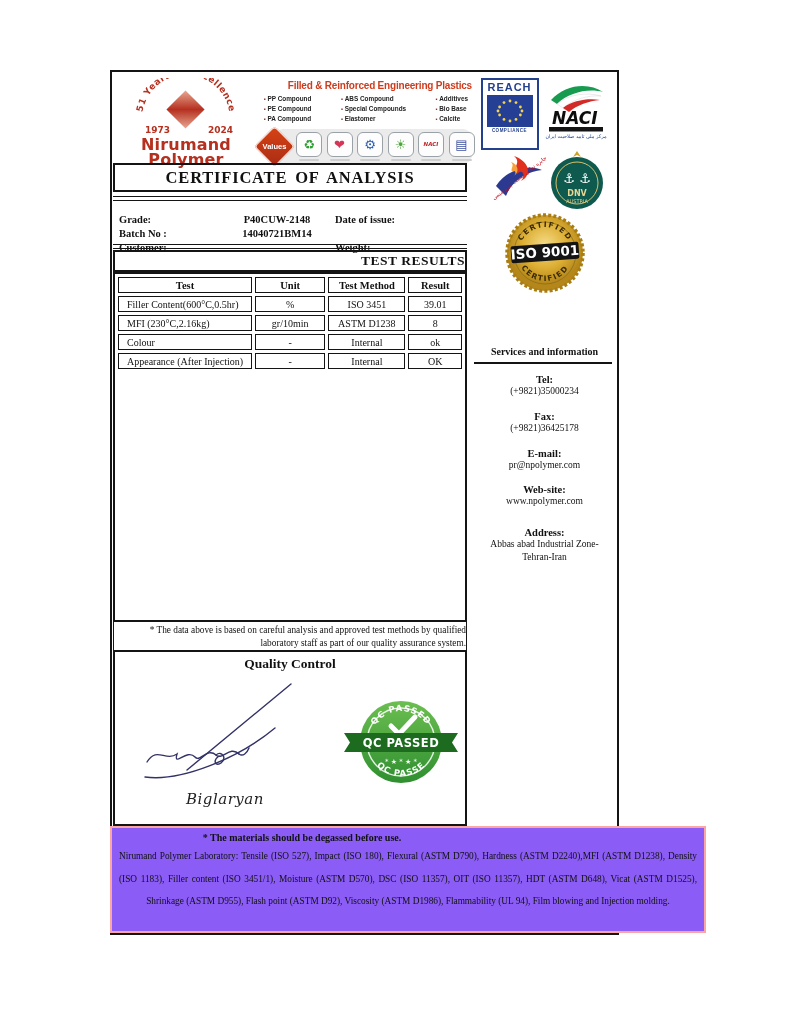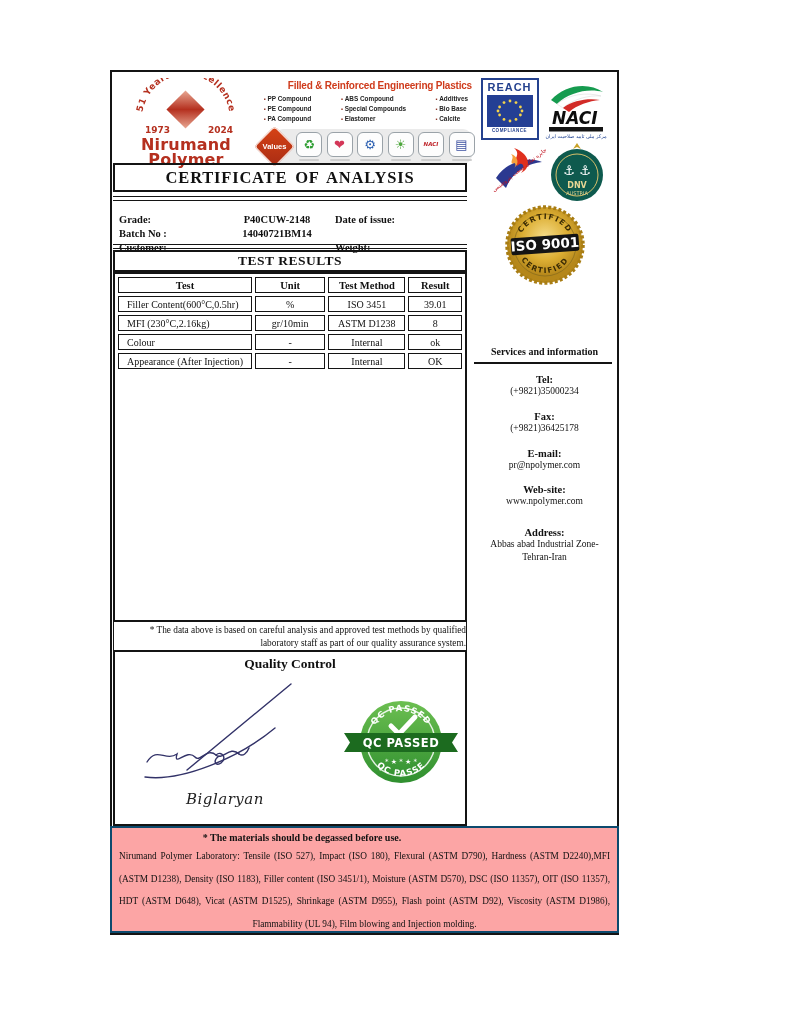--- a/index.html
+++ b/index.html
@@ -23,56 +23,56 @@
   .values-diamond span { position:absolute; left:0; top:10px; width:29px; transform:rotate(-45deg); color:#fff; font-family:"Liberation Sans", sans-serif; font-weight:bold; font-size:7.5px; text-align:center; }
   .values-icons { position:absolute; left:38px; top:5px; display:flex; gap:4.5px; }
   .vtile { width:26px; height:30px; }
   .vtile .tilebox { width:26px; height:25px; background:#fdfdfd; border:1px solid #9aa2a8; border-radius:6px; display:flex; align-items:center; justify-content:center; font-family:"DejaVu Sans", sans-serif; font-size:13px; line-height:1; }
   .vtile .tilebox.small { font-size:5.5px; font-weight:bold; font-style:italic; }
   .vcap { height:2.5px; width:20px; background:#cfcfcf; border-radius:1px; margin:2px auto 0; }
 
   
   .sidebar { position:absolute; left:360px; top:2px; width:145px; height:752px; }
   .cert-row { display:flex; justify-content:center; align-items:flex-start; }
-  .reach { width:58px; height:62px; border:2px solid #24418e; background:#fff; text-align:center; padding-top:1px; margin-top:4px; }
+  .reach { width:58px; height:72px; border:2px solid #24418e; background:#fff; text-align:center; padding-top:1px; margin-top:4px; }
   .reach-title { font-family:"Liberation Sans", sans-serif; font-weight:bold; font-size:11px; letter-spacing:1px; color:#24418e; }
   .reach-flag { width:46px; height:32px; background:#243f94; margin:2px auto 1px; display:flex; align-items:center; justify-content:center; }
   .reach-sub { font-family:"Liberation Sans", sans-serif; font-weight:bold; font-size:4.5px; letter-spacing:0.5px; color:#24418e; }
   .services-title { position:absolute; top:272px; left:0; width:100%; text-align:center; font-weight:bold; font-size:10px; }
   .services-hr { position:absolute; top:288px; left:2px; width:138px; height:2px; background:#141414; }
   .contacts { position:absolute; top:300px; left:0; width:145px; text-align:center; }
   .contact-block { margin-bottom:13px; }
   .contact-block.addr { margin-top:19px; }
   .contact-label { font-weight:bold; font-size:10.5px; }
   .contact-value { font-size:9.5px; line-height:1.35; padding:0 8px; }
 
   
   .banner { position:absolute; left:1px; top:91px; width:354px; height:29px; border:2px solid #141414; text-align:center; font-weight:bold; font-size:16.5px; letter-spacing:0.8px; word-spacing:3px; line-height:25px; }
   .dline { position:absolute; left:1px; width:354px; height:5px; border-top:1.5px solid #141414; border-bottom:1.5px solid #141414; }
   .info { position:absolute; left:1px; top:142px; width:354px; height:41px; }
   .info-row { position:relative; height:14px; }
   .info-label { position:absolute; left:6px; font-weight:bold; font-size:10.5px; }
   .info-value { position:absolute; left:105px; width:118px; text-align:center; font-weight:bold; font-size:10.5px; }
   .info-label2 { position:absolute; left:222px; font-weight:bold; font-size:10.5px; }
   .info-value2 { position:absolute; left:300px; font-weight:bold; font-size:10.5px; }
-  .results-banner { position:absolute; left:1px; top:178px; width:354px; height:22px; border:2px solid #141414; text-align:center; font-weight:bold; font-size:13.5px; letter-spacing:0.5px; line-height:18px; }
+  .results-banner { position:absolute; left:1px; top:178px; width:354px; height:22px; border:2px solid #141414; text-align:right; font-weight:bold; font-size:13.5px; letter-spacing:0.5px; line-height:18px; }
   .table-box { position:absolute; left:1px; top:200px; width:354px; height:350px; border:2px solid #141414; }
   table.results { width:100%; border-collapse:separate; border-spacing:3px 3px; }
   table.results th, table.results td { border:1.5px solid #141414; font-size:10px; text-align:center; height:16px; padding:1px 2px; }
   table.results th { font-weight:bold; font-size:10.5px; }
   table.results td.tl { text-align:left; padding-left:8px; }
   .footnote { position:absolute; left:1px; top:550px; width:354px; height:28px; border-left:1.5px solid #141414; border-right:1.5px solid #141414; text-align:right; font-size:9.3px; line-height:1.4; padding-top:2px; }
   .qc-box { position:absolute; left:1px; top:578px; width:354px; height:176px; border:2px solid #141414; }
   .qc-title { text-align:center; font-weight:bold; font-size:13.5px; padding-top:4px; }
   .signature { position:absolute; left:24px; top:24px; }
   .sig-name { position:absolute; left:44px; top:138px; font-family:"DejaVu Serif", serif; font-style:italic; font-size:15px; color:#222; letter-spacing:0.5px;margin-left:27px; }
   .qc-stamp { position:absolute; left:228px; top:42px; }
 
   
-  .bottom-box { position:absolute; left:-2px; top:754px; width:509px; height:107px; border:2px solid #0c4a6e; background:#fca5a5; }
+  .bottom-box { position:absolute; left:-2px; top:754px; width:596px; height:107px; border:2px solid #fca5a5; background:#8b5cf6; }
   .degassed { width:380px; text-align:center; font-weight:bold; font-size:10px; padding-top:4px; }
   .lab-text { font-size:9.3px; line-height:22.5px; text-align:justify; text-align-last:center; padding:2px 7px 0; }
 </style>
 </head>
 <body>
 
 <div class="page">
   <div class="doc">
 
     <div class="logo-block">

